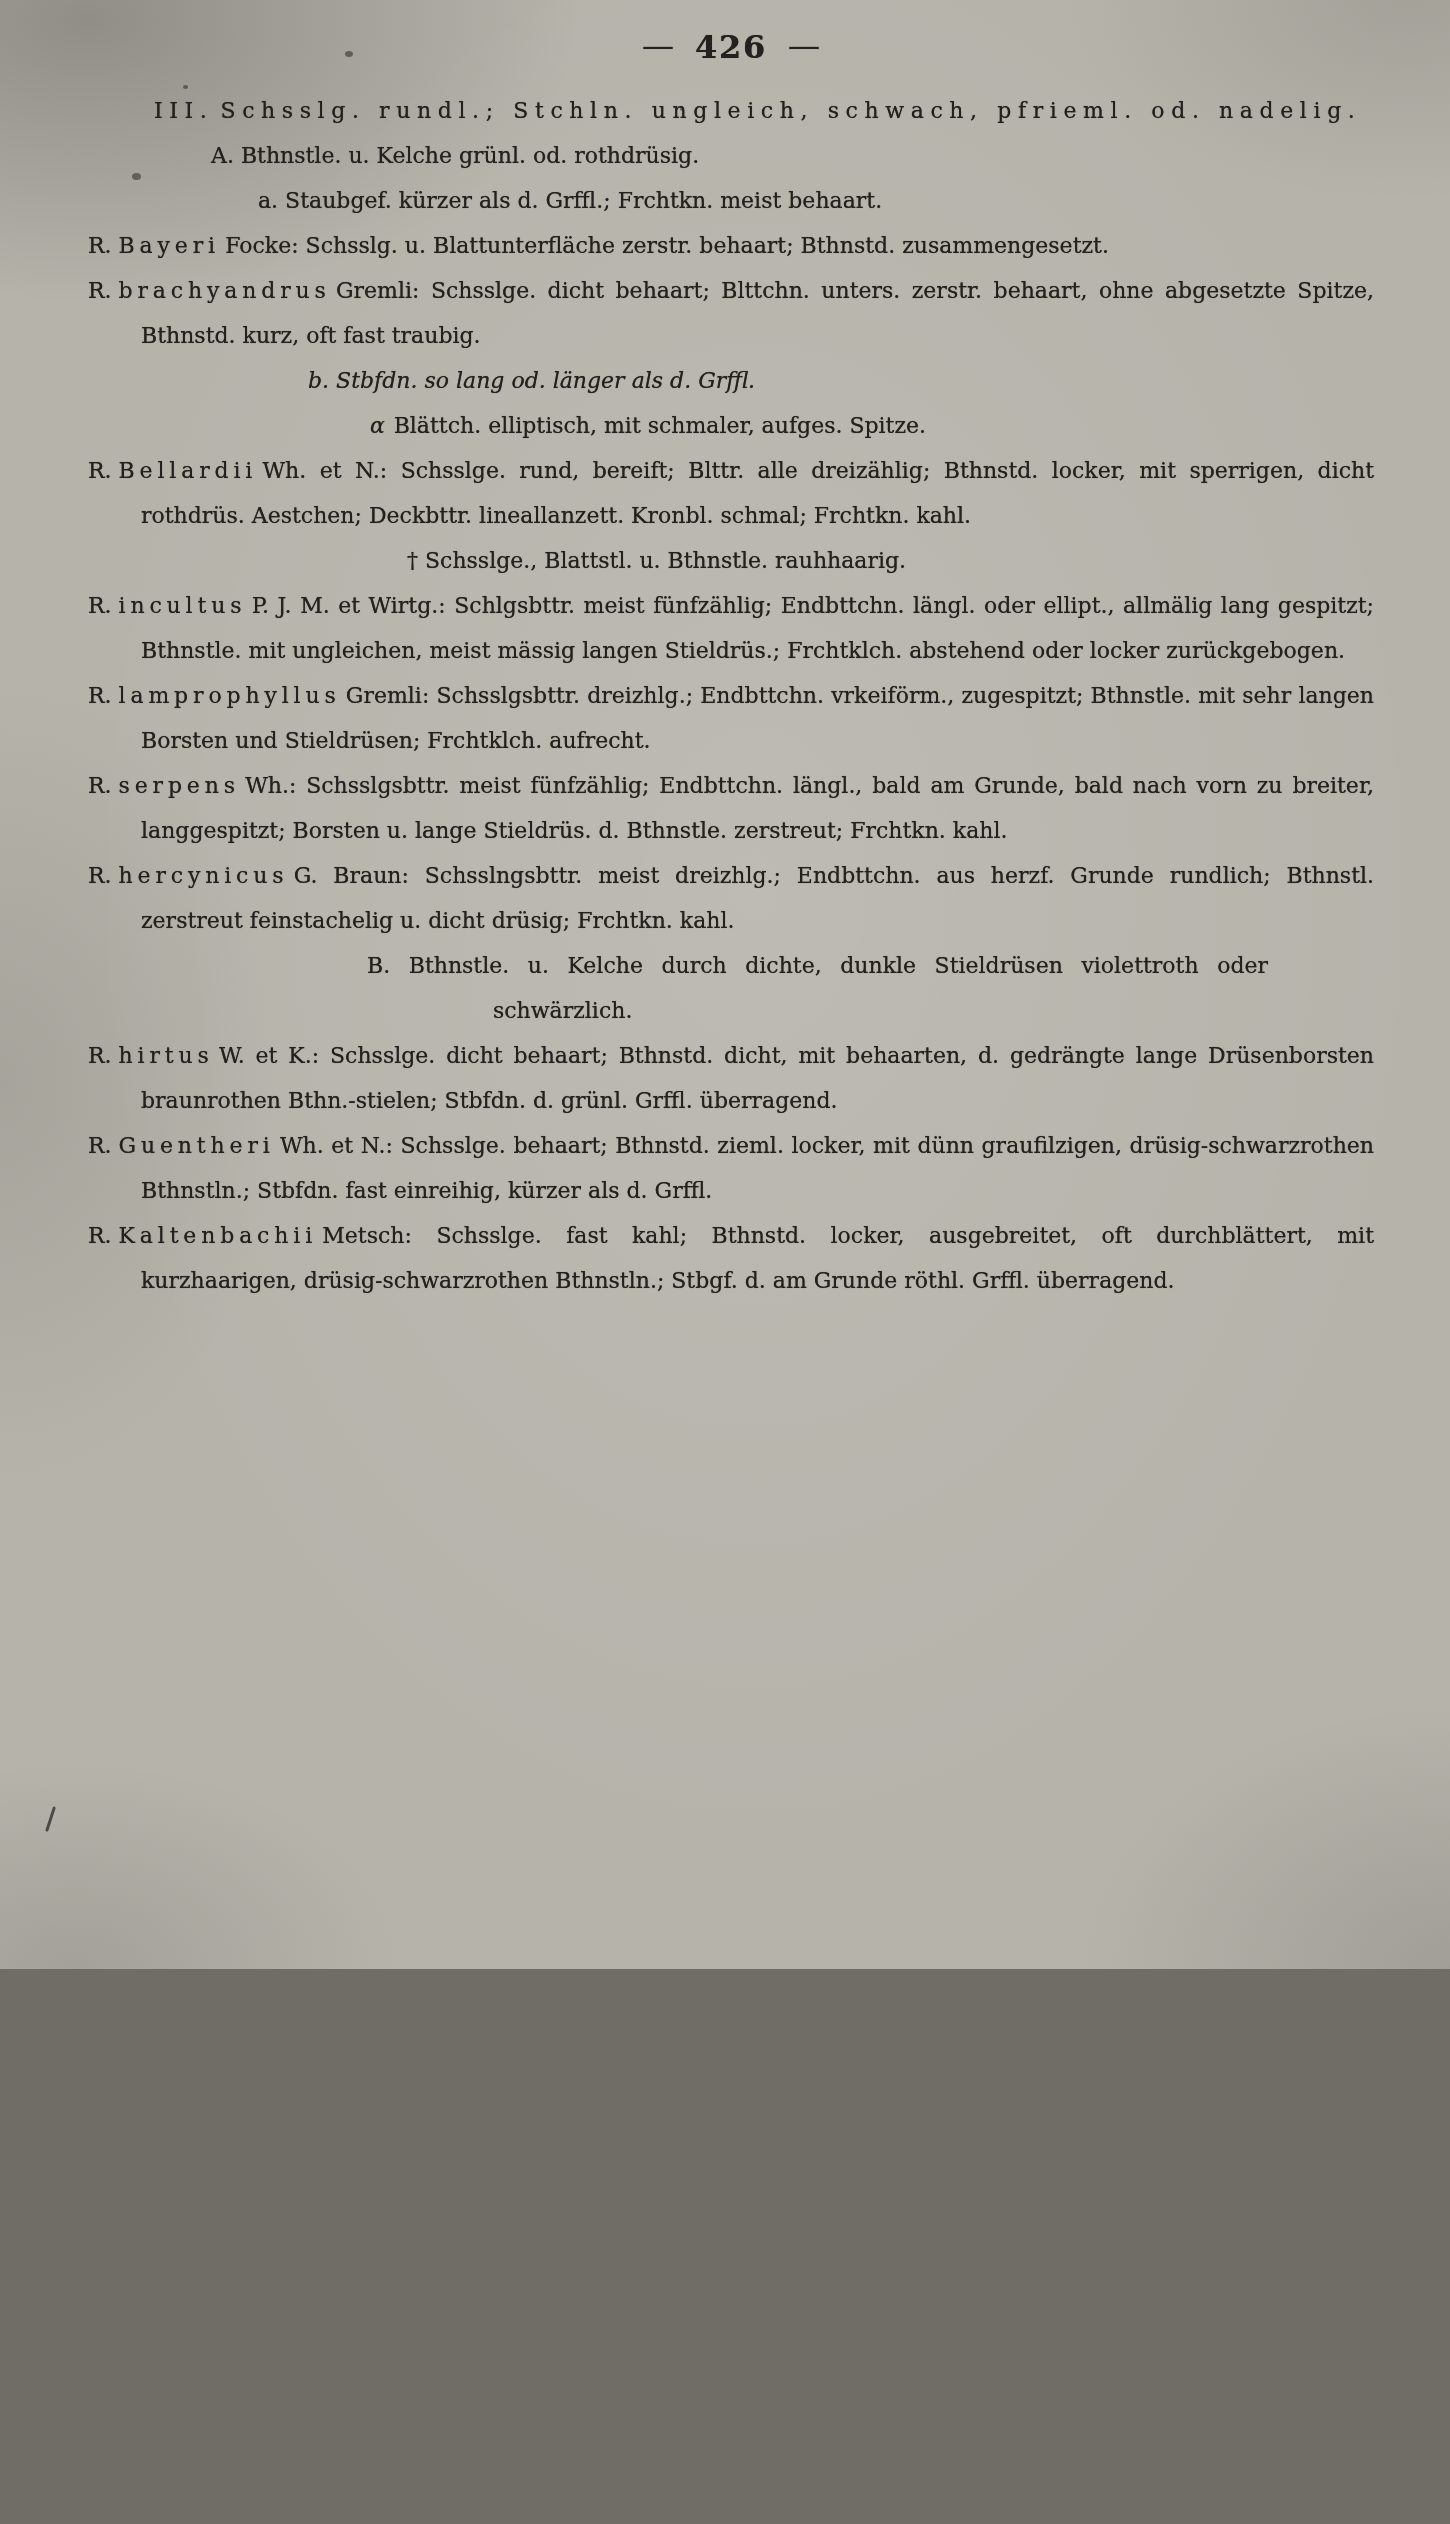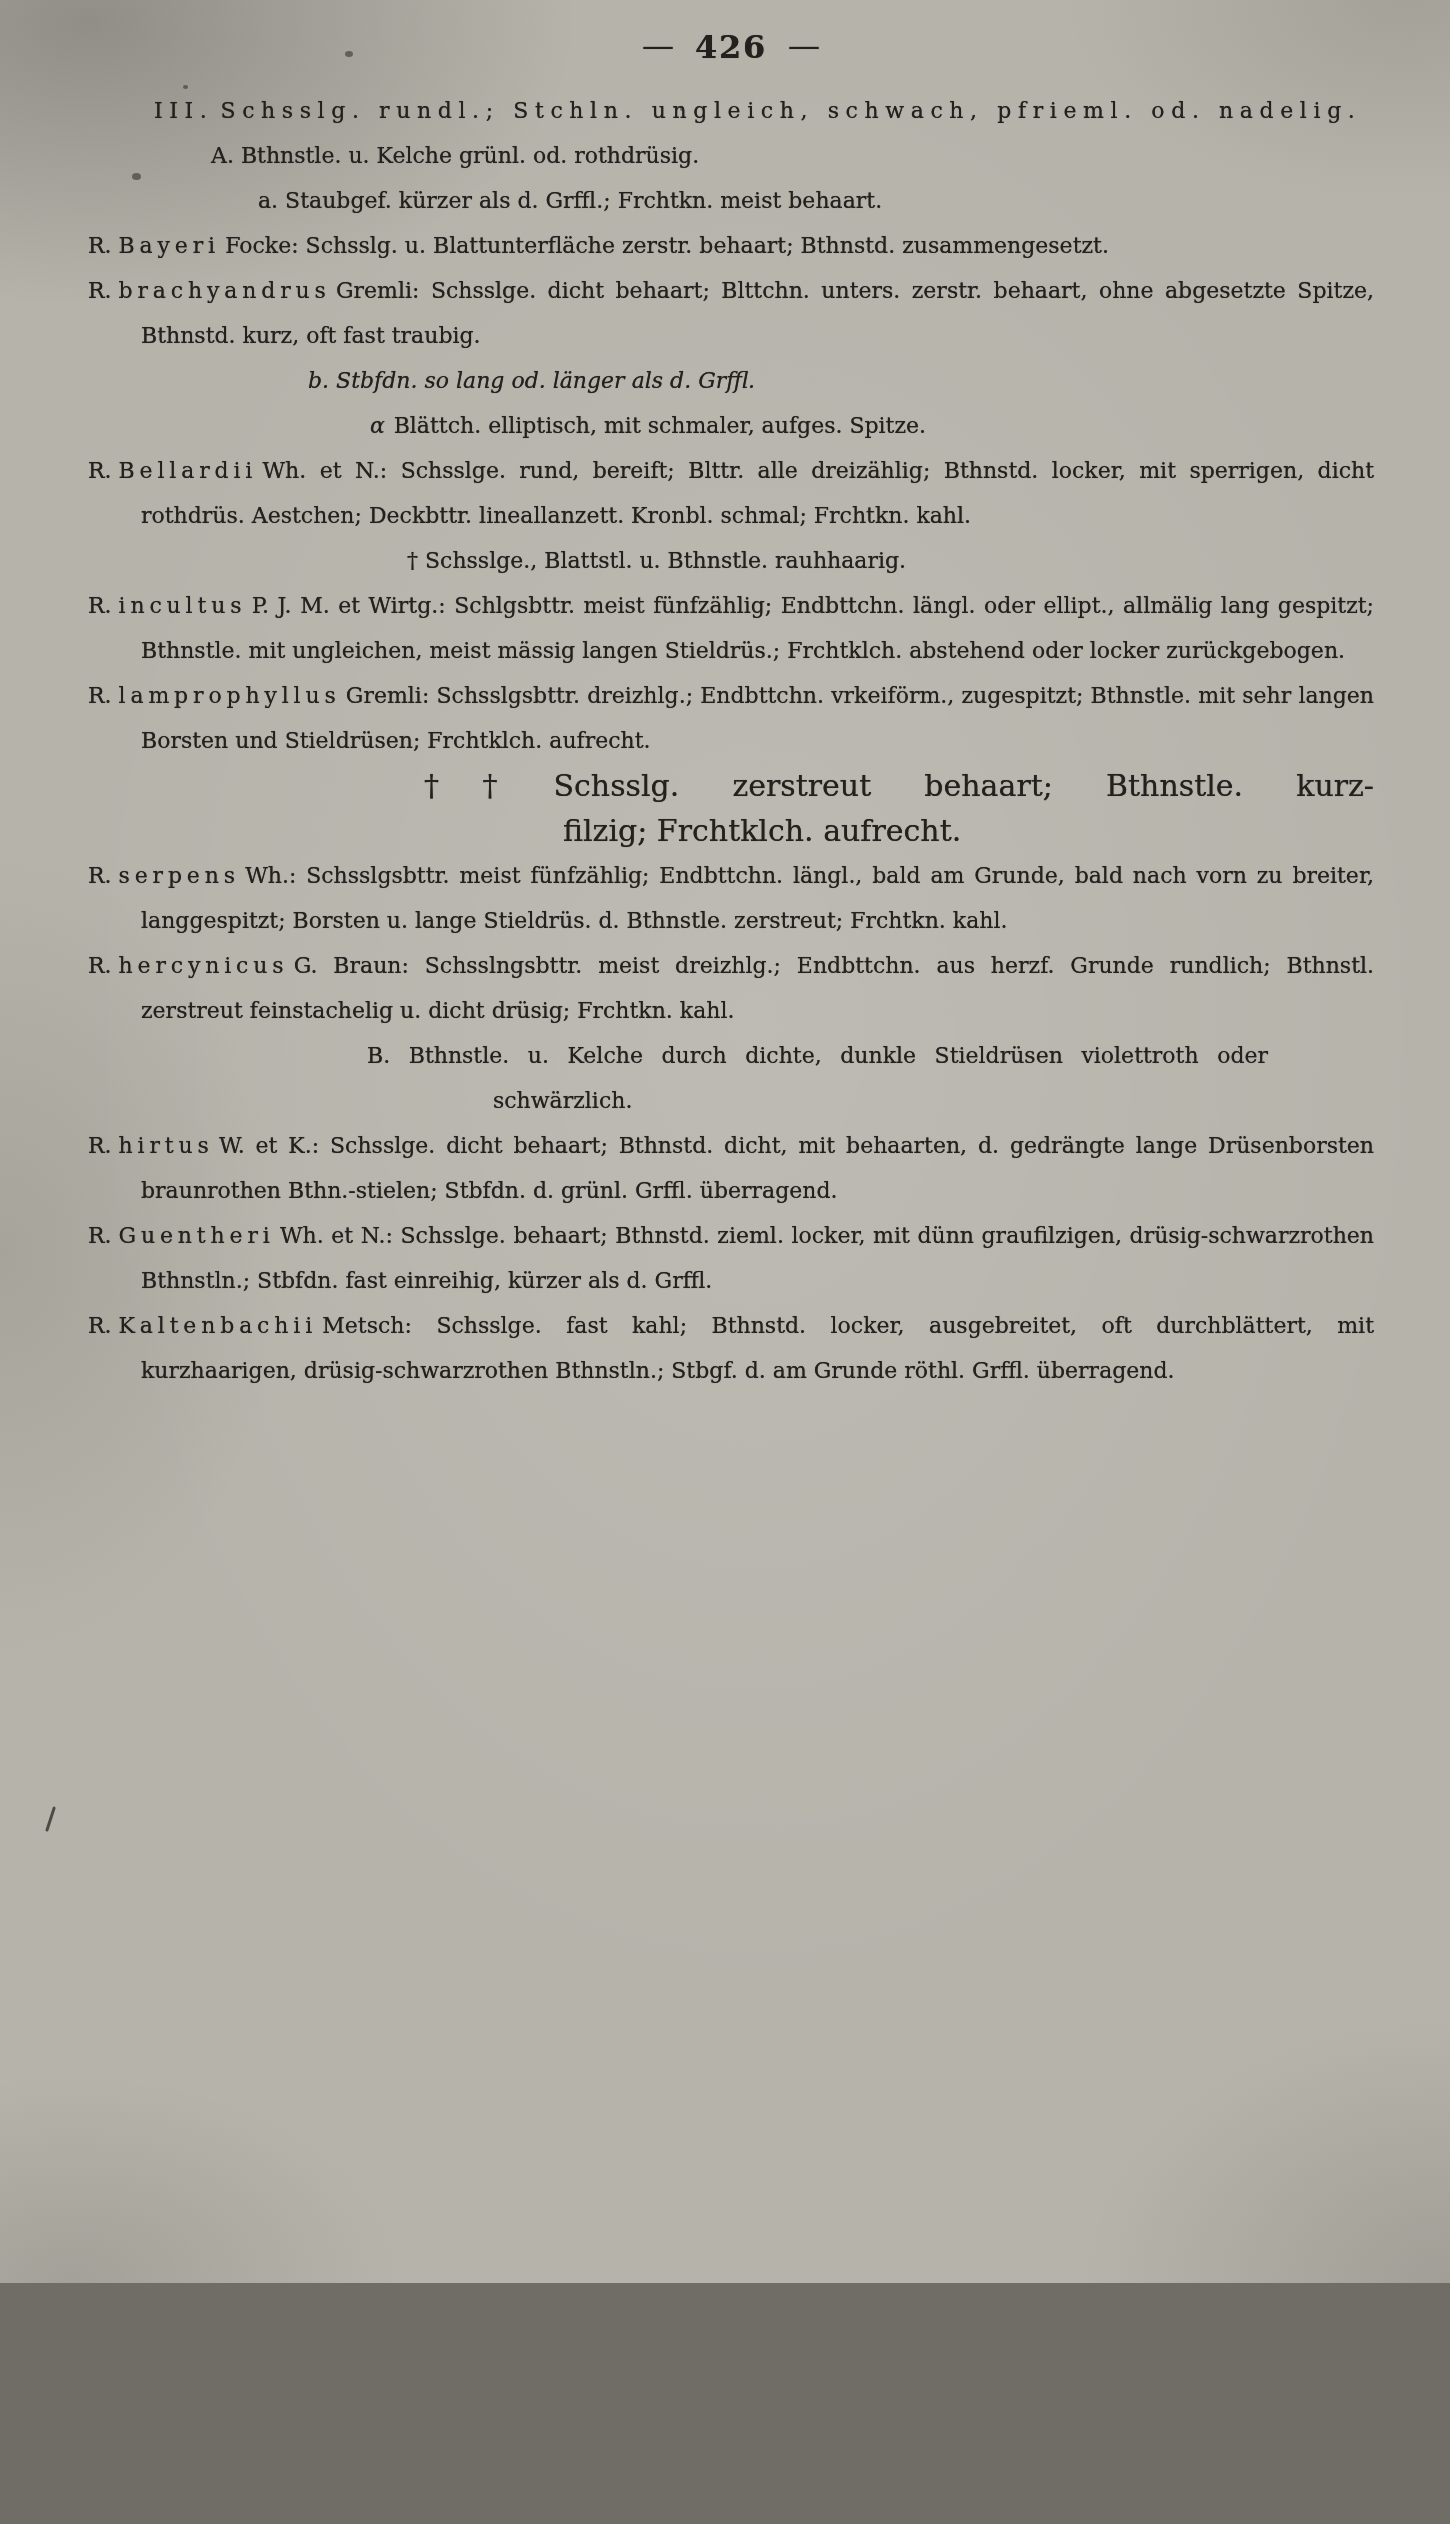--- a/index.html
+++ b/index.html
@@ -1,20 +1,20 @@
 <!DOCTYPE html>
 <html style="font-size:14px"><head>
 <meta charset="utf-8">
 <title>Scanned botanical page 426</title>
 <style>
   html, body { margin: 0; padding: 0; background: #6f6d66; }
   .page {
     position: relative;
     width: 1451px;
-    height: 2283px;
+    height: 1969px;
     box-sizing: border-box;
     margin: 0 auto;
     padding: 23px 77px 35px 88px;
     font-family: "DejaVu Serif", "Liberation Serif", serif;
     color: #23211d;
     overflow: hidden;
     background-color: #b6b3ab;
     background-image:
       radial-gradient(ellipse 792px 458px at 6% 1%, rgba(58,56,50,0.30), transparent 62%),
       radial-gradient(ellipse 572px 335px at 97% 0%, rgba(70,68,60,0.16), transparent 60%),
@@ -97,24 +97,20 @@
 
   <p class="entry species"><span>R.</span><span class="spname">Bellardii</span><span>Wh. et N.:</span> <span>Schsslge. rund, bereift; Blttr. alle dreizählig; Bthnstd. locker, mit sperrigen, dicht rothdrüs. Aestchen; Deckbttr. lineallanzett. Kronbl. schmal; Frchtkn. kahl.</span></p>
 
 
   <p class="entry dagger"><span class="lbl">†</span> <span>Schsslge., Blattstl. u. Bthnstle. rauhhaarig.</span></p>
 
   <p class="entry species"><span>R.</span><span class="spname">incultus</span><span>P. J. M. et Wirtg.:</span> <span>Schlgsbttr. meist fünfzählig; Endbttchn. längl. oder ellipt., allmälig lang gespitzt; Bthnstle. mit ungleichen, meist mässig langen Stieldrüs.; Frchtklch. abstehend oder locker zurückgebogen.</span></p>
 
   <p class="entry species"><span>R.</span><span class="spname">lamprophyllus</span><span>Gremli:</span> <span>Schsslgsbttr. dreizhlg.; Endbttchn. vrkeiförm., zugespitzt; Bthnstle. mit sehr langen Borsten und Stieldrüsen; Frchtklch. aufrecht.</span></p>
 
-  <div class="ddag-block">
-    <div class="ddag-line1"><span class="lbl">††</span><span>Schsslg. zerstreut behaart; Bthnstle. kurz-</span></div>
-    <div class="ddag-line2">filzig; Frchtklch. aufrecht.</div>
-  </div>
 
   <p class="entry species"><span>R.</span><span class="spname">serpens</span><span>Wh.:</span> <span>Schsslgsbttr. meist fünfzählig; Endbttchn. längl., bald am Grunde, bald nach vorn zu breiter, langgespitzt; Borsten u. lange Stieldrüs. d. Bthnstle. zerstreut; Frchtkn. kahl.</span></p>
 
 
   <p class="entry species"><span>R.</span><span class="spname">hercynicus</span><span>G. Braun:</span> <span>Schsslngsbttr. meist dreizhlg.; Endbttchn. aus herzf. Grunde rundlich; Bthnstl. zerstreut feinstachelig u. dicht drüsig; Frchtkn. kahl.</span></p>
 
   <p class="entry level-B"><span class="lbl">B.</span> <span>Bthnstle. u. Kelche durch dichte, dunkle Stieldrüsen violettroth oder schwärzlich.</span></p>
 
   <p class="entry species"><span>R.</span><span class="spname">hirtus</span><span>W. et K.:</span> <span>Schsslge. dicht behaart; Bthnstd. dicht, mit behaarten, d. gedrängte lange Drüsenborsten braunrothen Bthn.-stielen; Stbfdn. d. grünl. Grffl. überragend.</span></p>
 

